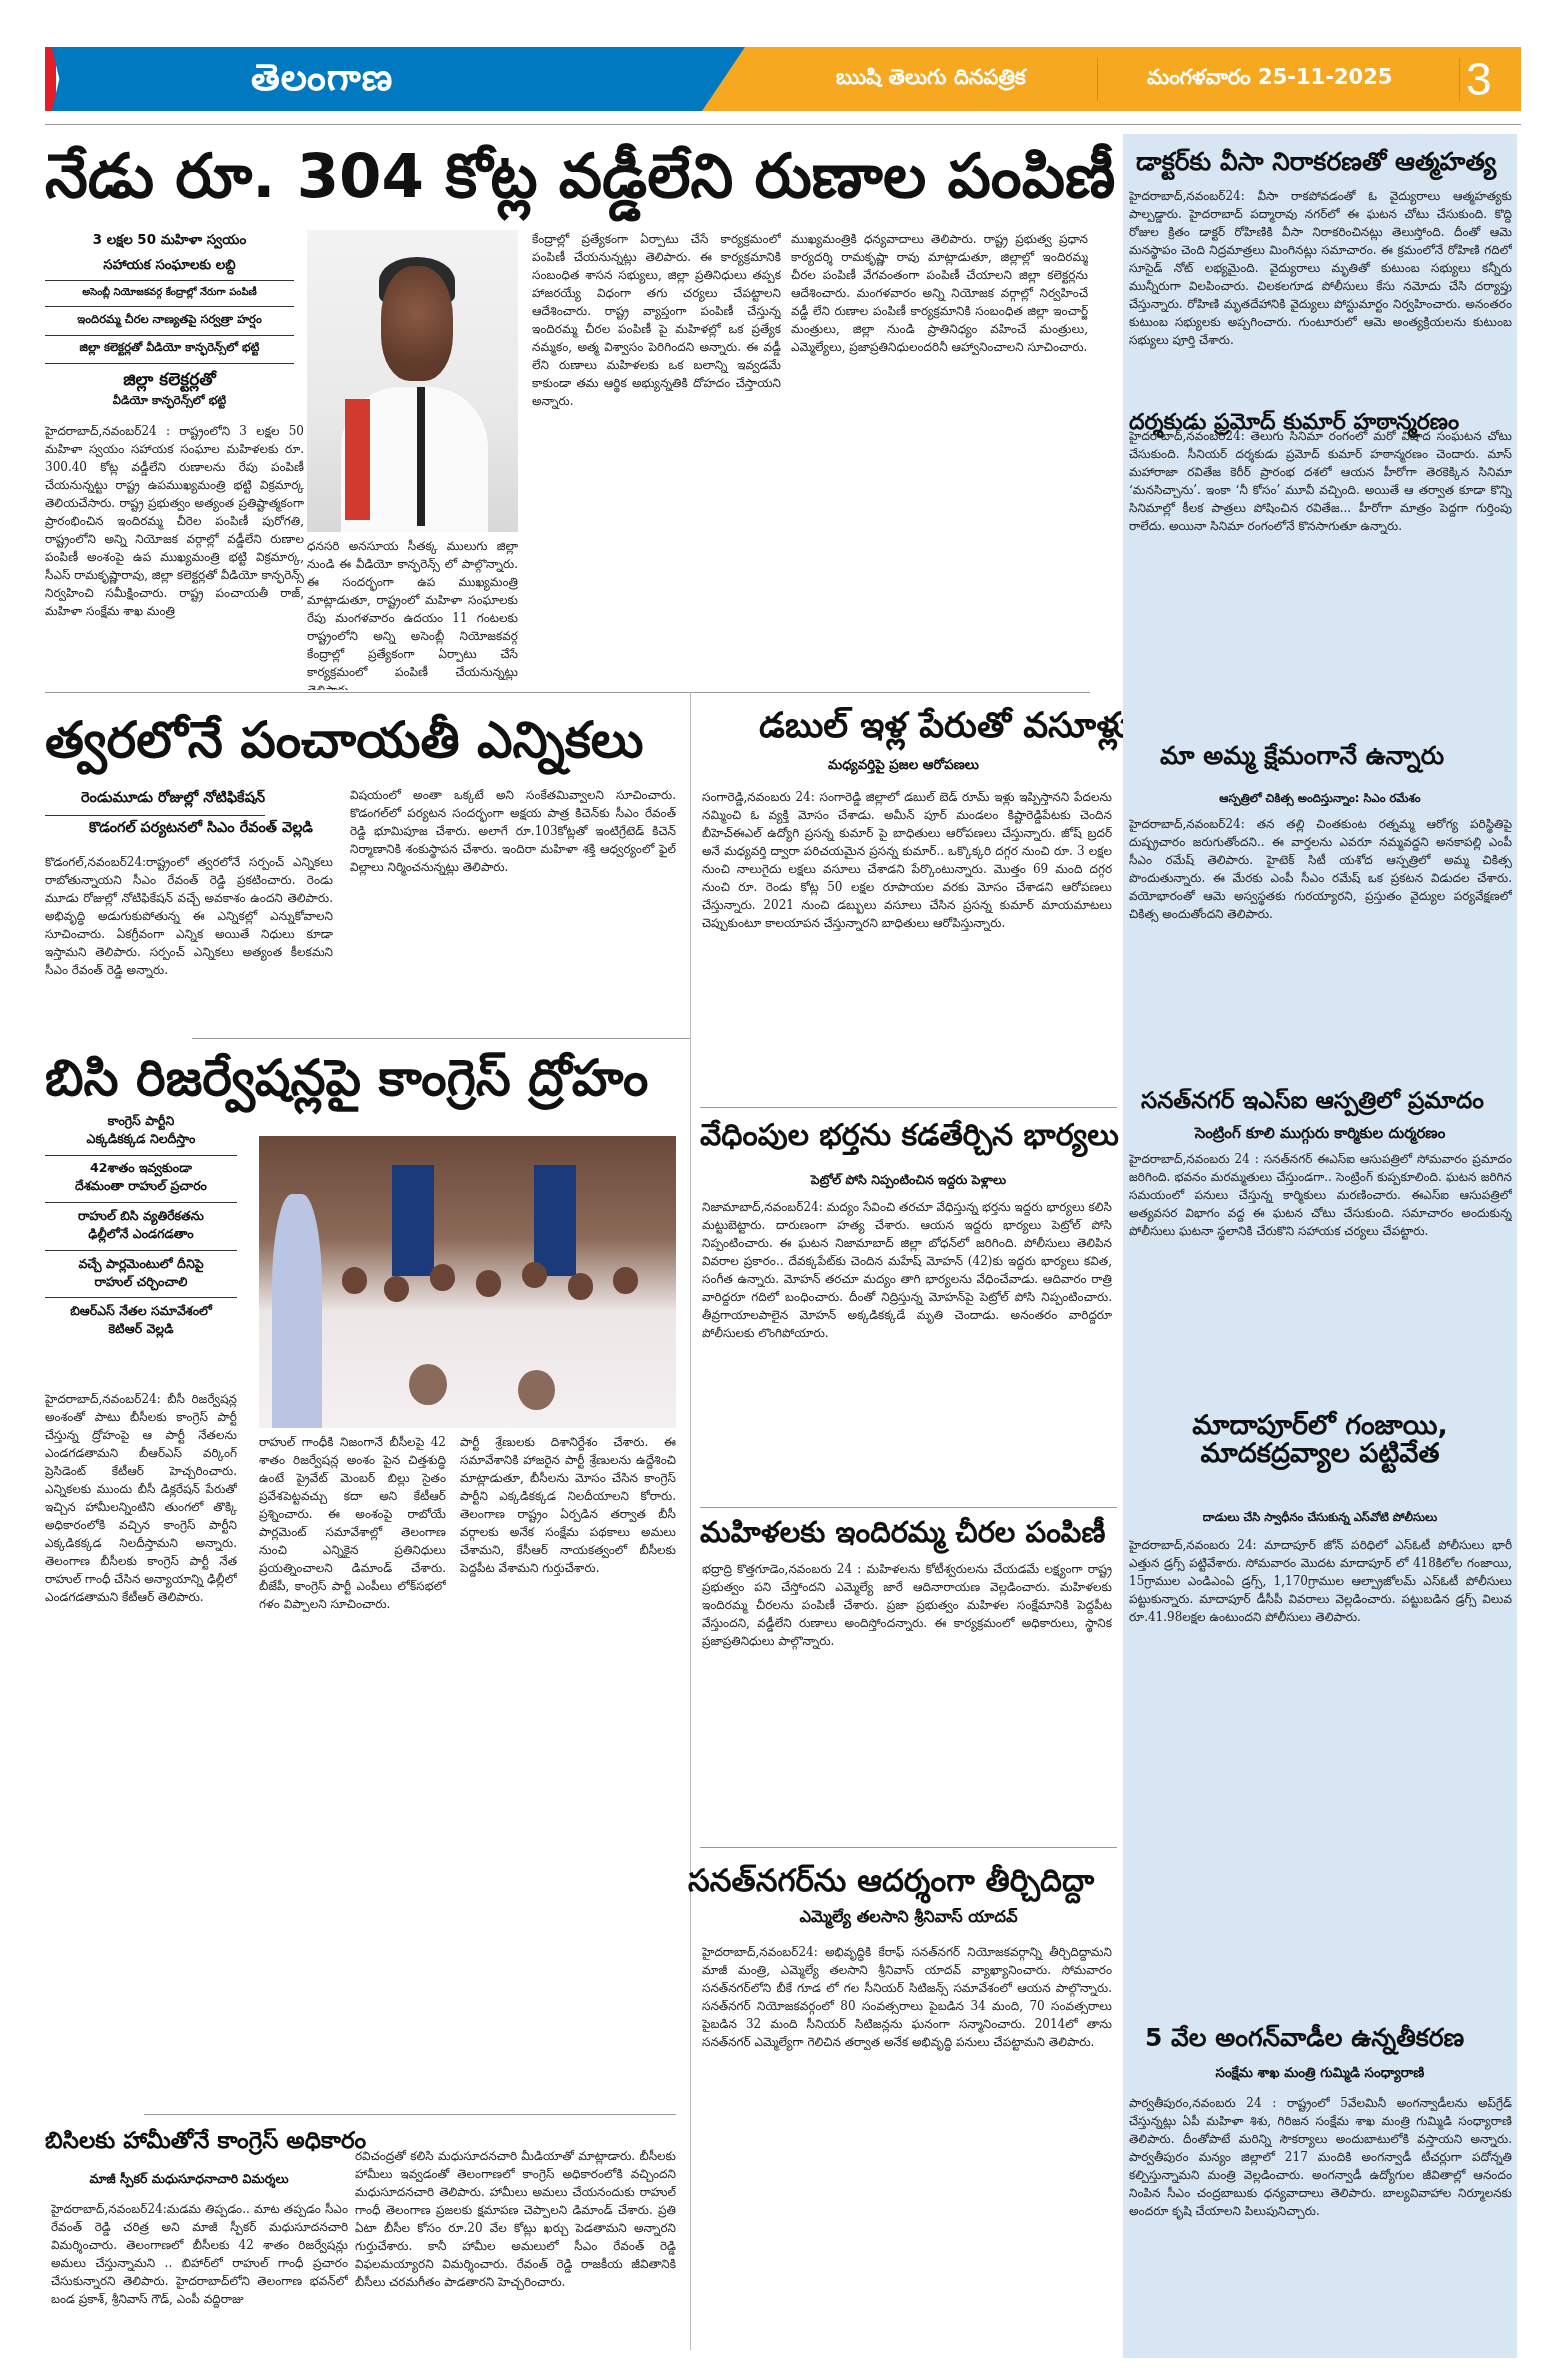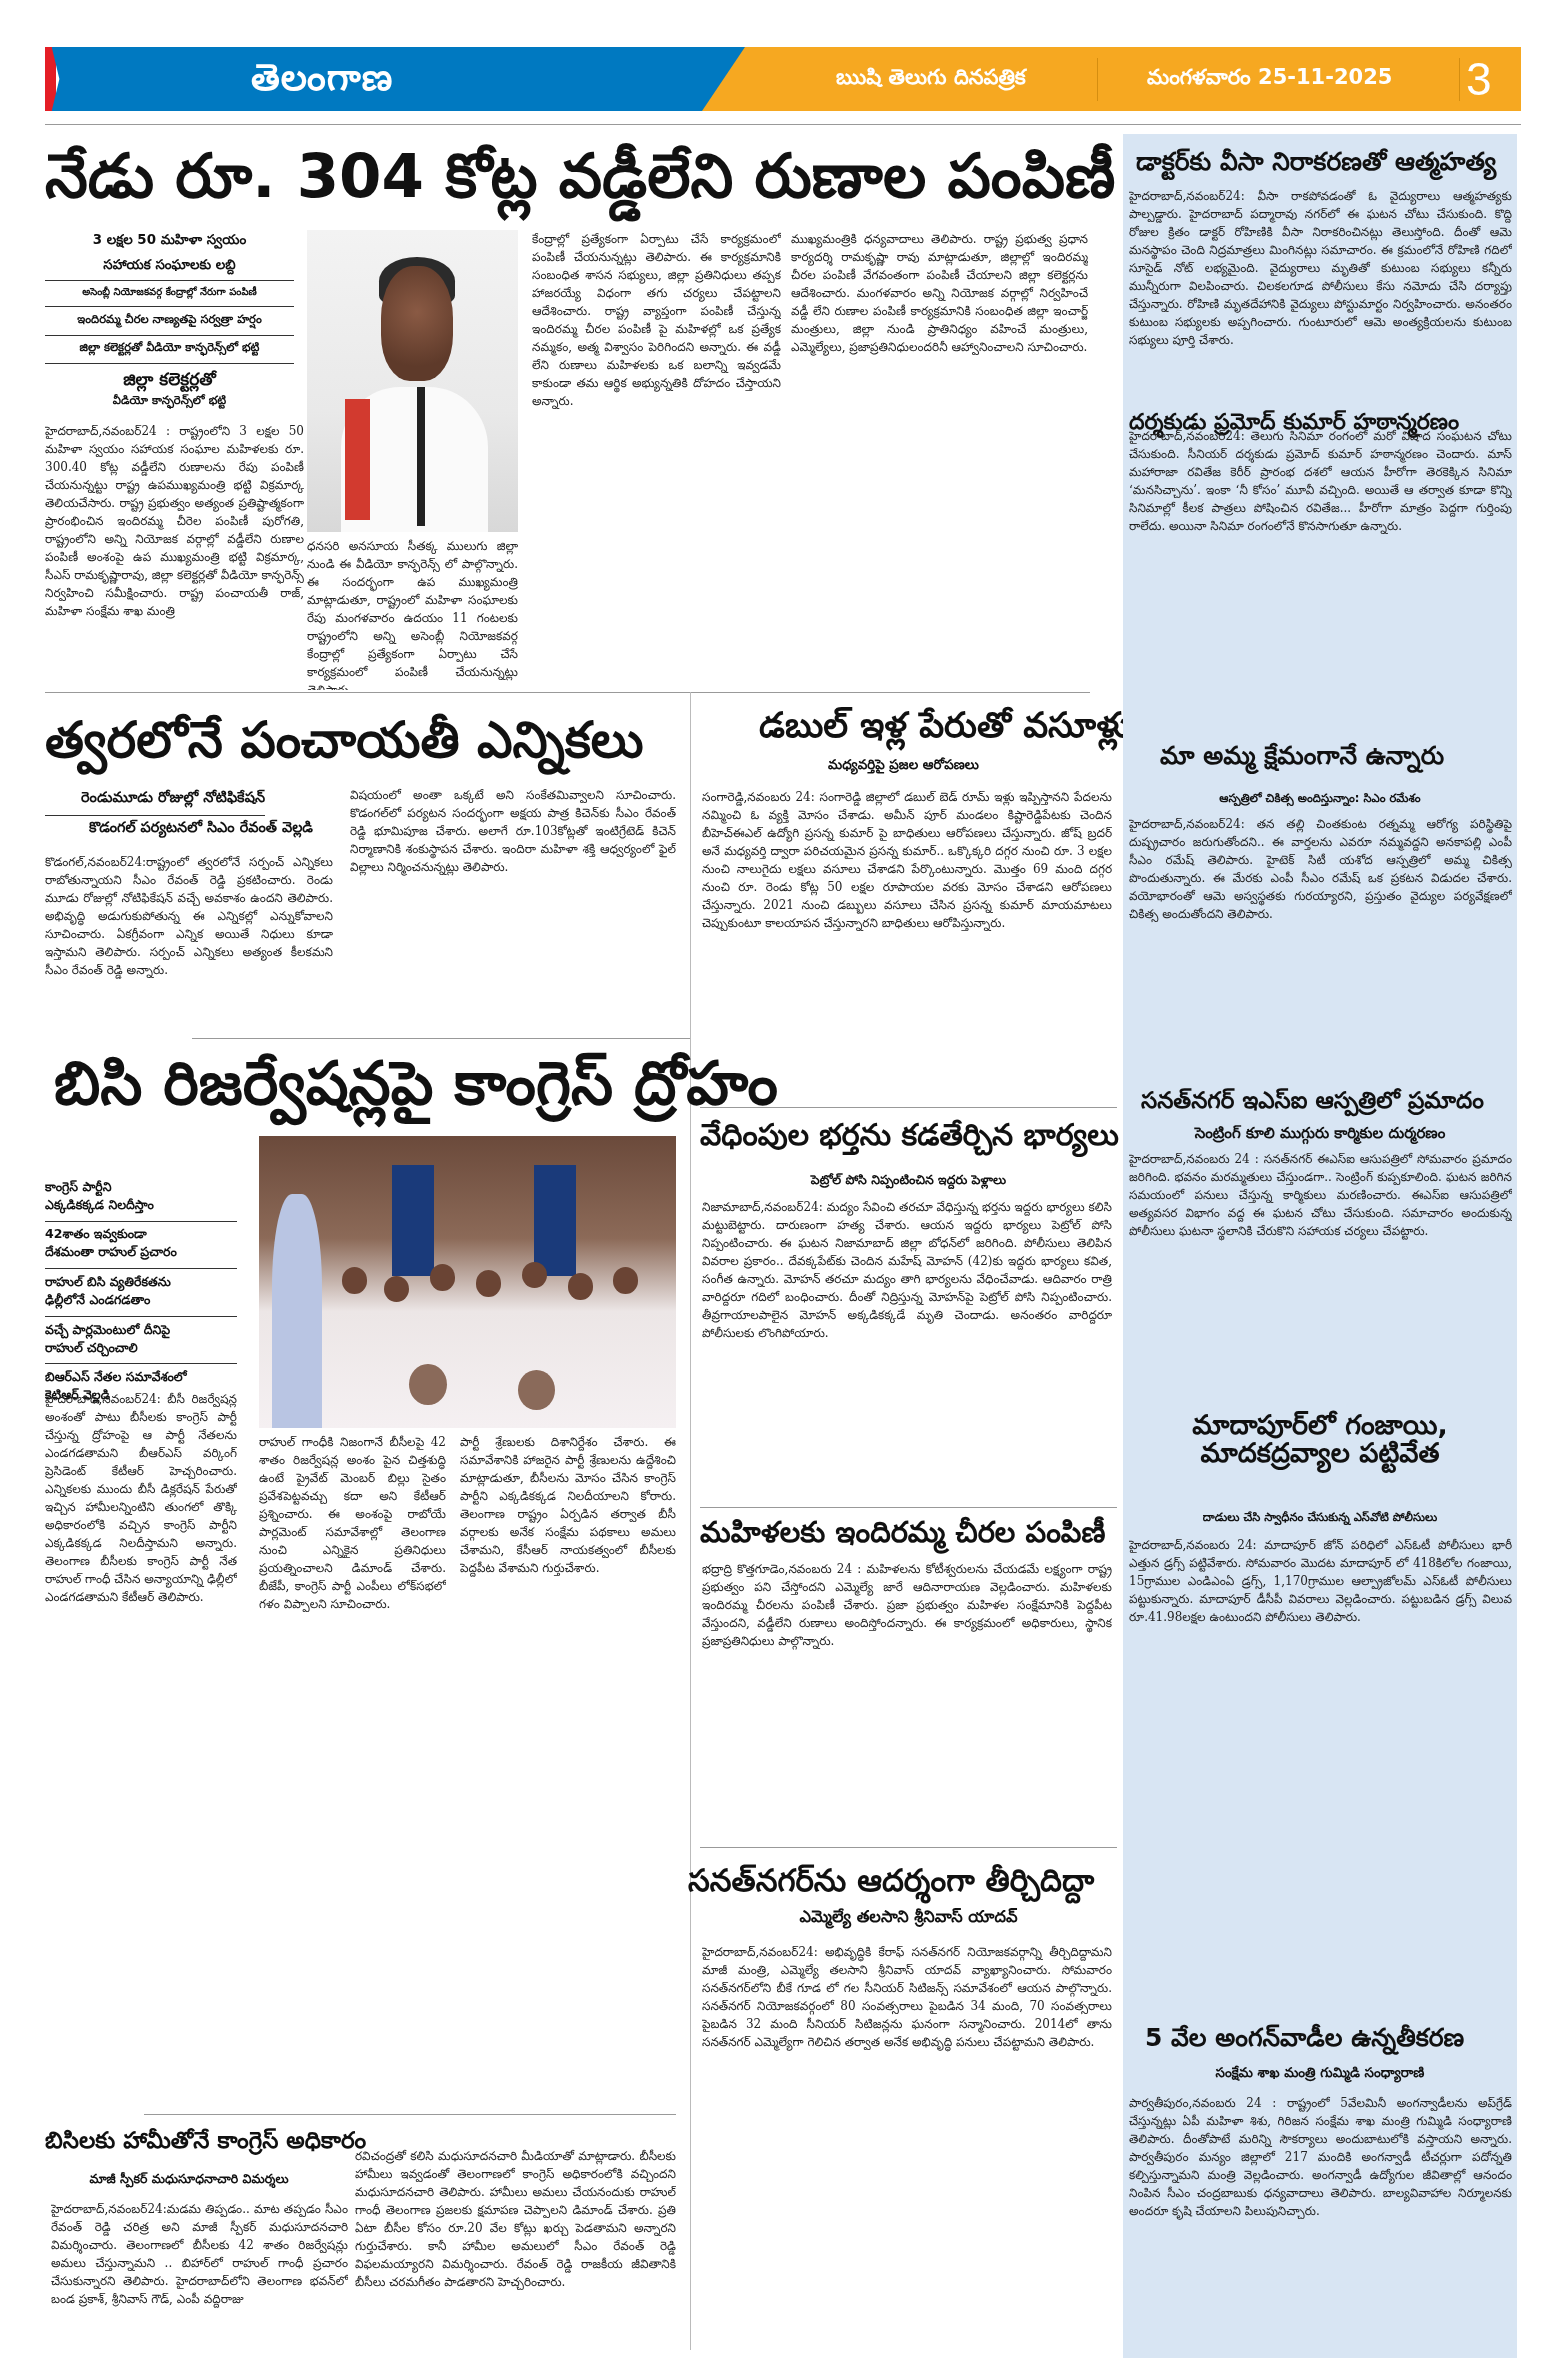--- a/index.html
+++ b/index.html
@@ -94,22 +94,22 @@
 <div class="body" style="left:350px; top:786px; width:326px; height:259px;">విషయంలో అంతా ఒక్కటే అని సంకేతమివ్వాలని సూచించారు. కొడంగల్‌లో పర్యటన సందర్భంగా అక్షయ పాత్ర కిచెన్‌కు సీఎం రేవంత్ రెడ్డి భూమిపూజ చేశారు. అలాగే రూ.103కోట్లతో ఇంటిగ్రేటెడ్ కిచెన్ నిర్మాణానికి శంకుస్థాపన చేశారు. ఇందిరా మహిళా శక్తి ఆధ్వర్యంలో ఫైల్ విల్లాలు నిర్మించనున్నట్లు తెలిపారు.</div>
 
 <div class="rule-v" style="left:690px; top:692px; height:1658px;"></div>
 <div class="rule-h" style="left:192px; top:1038px; width:498px;"></div>
 
 <div class="headline" style="left:719px; top:707px; font-size:35px;margin-left:40px;">డబుల్ ఇళ్ల పేరుతో వసూళ్లు</div>
 <div class="deck" style="left:700px; top:757px; width:407px; font-size:13.4px;">మధ్యవర్తిపై ప్రజల ఆరోపణలు</div>
 <div class="body" style="left:702px; top:788px; width:410px; height:312px;">సంగారెడ్డి,నవంబరు 24: సంగారెడ్డి జిల్లాలో డబుల్ బెడ్ రూమ్ ఇళ్లు ఇప్పిస్తానని పేదలను నమ్మించి ఓ వ్యక్తి మోసం చేశాడు. అమీన్ పూర్ మండలం కిష్టారెడ్డిపేటకు చెందిన బీహెచ్ఈఎల్ ఉద్యోగి ప్రసన్న కుమార్ పై బాధితులు ఆరోపణలు చేస్తున్నారు. జోష్ బ్రదర్ అనే మధ్యవర్తి ద్వారా పరిచయమైన ప్రసన్న కుమార్.. ఒక్కొక్కరి దగ్గర నుంచి రూ. 3 లక్షల నుంచి నాలుగైదు లక్షలు వసూలు చేశాడని పేర్కొంటున్నారు. మొత్తం 69 మంది దగ్గర నుంచి రూ. రెండు కోట్ల 50 లక్షల రూపాయల వరకు మోసం చేశాడని ఆరోపణలు చేస్తున్నారు. 2021 నుంచి డబ్బులు వసూలు చేసిన ప్రసన్న కుమార్ మాయమాటలు చెప్పుకుంటూ కాలయాపన చేస్తున్నారని బాధితులు ఆరోపిస్తున్నారు.</div>
 <div class="rule-h" style="left:700px; top:1107px; width:417px;"></div>
 
-<div class="headline" style="left:54px; top:1052px; font-size:60px;">బిసి రిజర్వేషన్లపై కాంగ్రెస్ ద్రోహం</div>
-<div class="deck" style="left:45px; top:1174px; width:192px; font-size:12.5px; text-align:left; white-space:normal;">
+<div class="headline" style="left:45px; top:1052px; font-size:50px;">బిసి రిజర్వేషన్లపై కాంగ్రెస్ ద్రోహం</div>
+<div class="deck" style="left:45px; top:1108px; width:192px; font-size:12.5px; text-align:center; white-space:normal;">
   <div class="subdeck-line">
       <div>కాంగ్రెస్ పార్టీని</div>
       <div>ఎక్కడికక్కడ నిలదీస్తాం</div>
     </div>
   <div class="subdeck-line">
       <div>42శాతం ఇవ్వకుండా</div>
       <div>దేశమంతా రాహుల్ ప్రచారం</div>
     </div>
   <div class="subdeck-line">
       <div>రాహుల్ బిసి వ్యతిరేకతను</div>

